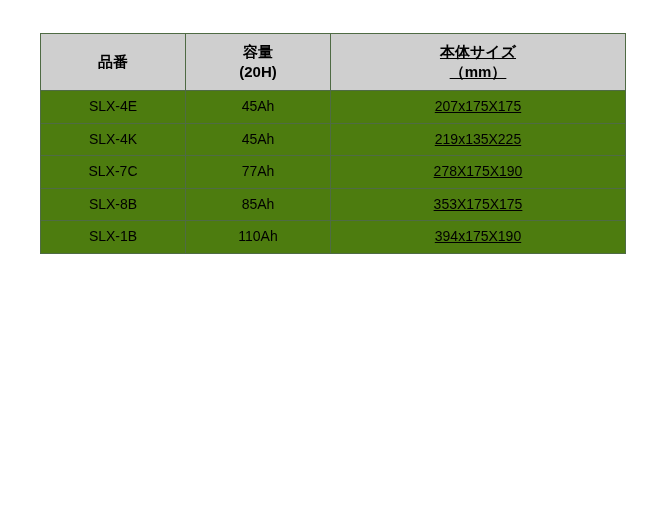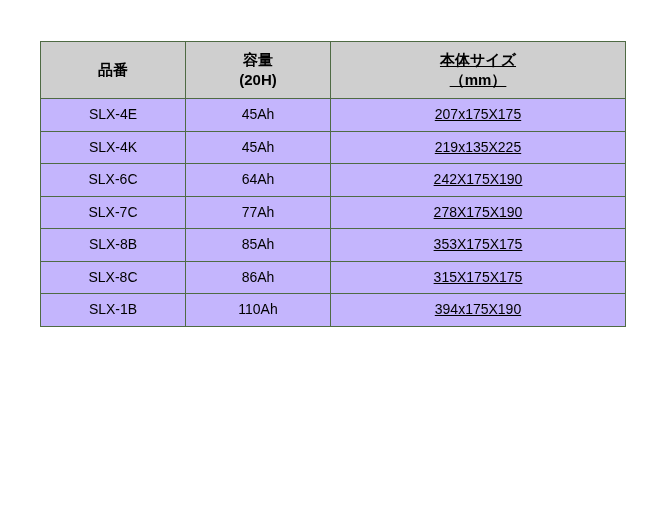--- a/index.html
+++ b/index.html
@@ -15,21 +15,21 @@
   }
   .page {
     position: relative;
     width: 662px;
     height: 523px;
     box-sizing: border-box;
   }
   .table-wrap {
     position: absolute;
     left: 40px;
-    top: 41px;
+    top: 33px;
     width: 582px;
   }
   table.spec-table {
     border-collapse: collapse;
     width: 582px;
     table-layout: fixed;
   }
   table.spec-table th,
   table.spec-table td {
     border: 1px solid #4f6b44;
@@ -40,21 +40,21 @@
     line-height: 1.35;
     padding: 0;
   }
   table.spec-table thead th {
     background: #cfcfcf;
     font-weight: bold;
     height: 56px;
     font-size: 15px;
   }
   table.spec-table tbody td {
-    background: #c4b5fd;
+    background: #4d7c0f;
     height: 31.5px;
     font-weight: normal;
   }
   .col-model { width: 144px; }
   .col-cap   { width: 144px; }
   .col-size  { width: 294px; text-decoration: underline; }
   .hdr-line2 {
     display: block;
     font-weight: bold;
   }
@@ -85,38 +85,28 @@
           <td class="col-model">SLX-4E</td>
           <td class="col-cap">45Ah</td>
           <td class="col-size">207x175X175</td>
         </tr>
         <tr>
           <td class="col-model">SLX-4K</td>
           <td class="col-cap">45Ah</td>
           <td class="col-size">219x135X225</td>
         </tr>
         <tr>
-          <td class="col-model">SLX-6C</td>
-          <td class="col-cap">64Ah</td>
-          <td class="col-size">242X175X190</td>
-        </tr>
-        <tr>
           <td class="col-model">SLX-7C</td>
           <td class="col-cap">77Ah</td>
           <td class="col-size">278X175X190</td>
         </tr>
         <tr>
           <td class="col-model">SLX-8B</td>
           <td class="col-cap">85Ah</td>
           <td class="col-size">353X175X175</td>
-        </tr>
-        <tr>
-          <td class="col-model">SLX-8C</td>
-          <td class="col-cap">86Ah</td>
-          <td class="col-size">315X175X175</td>
         </tr>
         <tr>
           <td class="col-model">SLX-1B</td>
           <td class="col-cap">110Ah</td>
           <td class="col-size">394x175X190</td>
         </tr>
       </tbody>
     </table>
   </div>
 </div>

